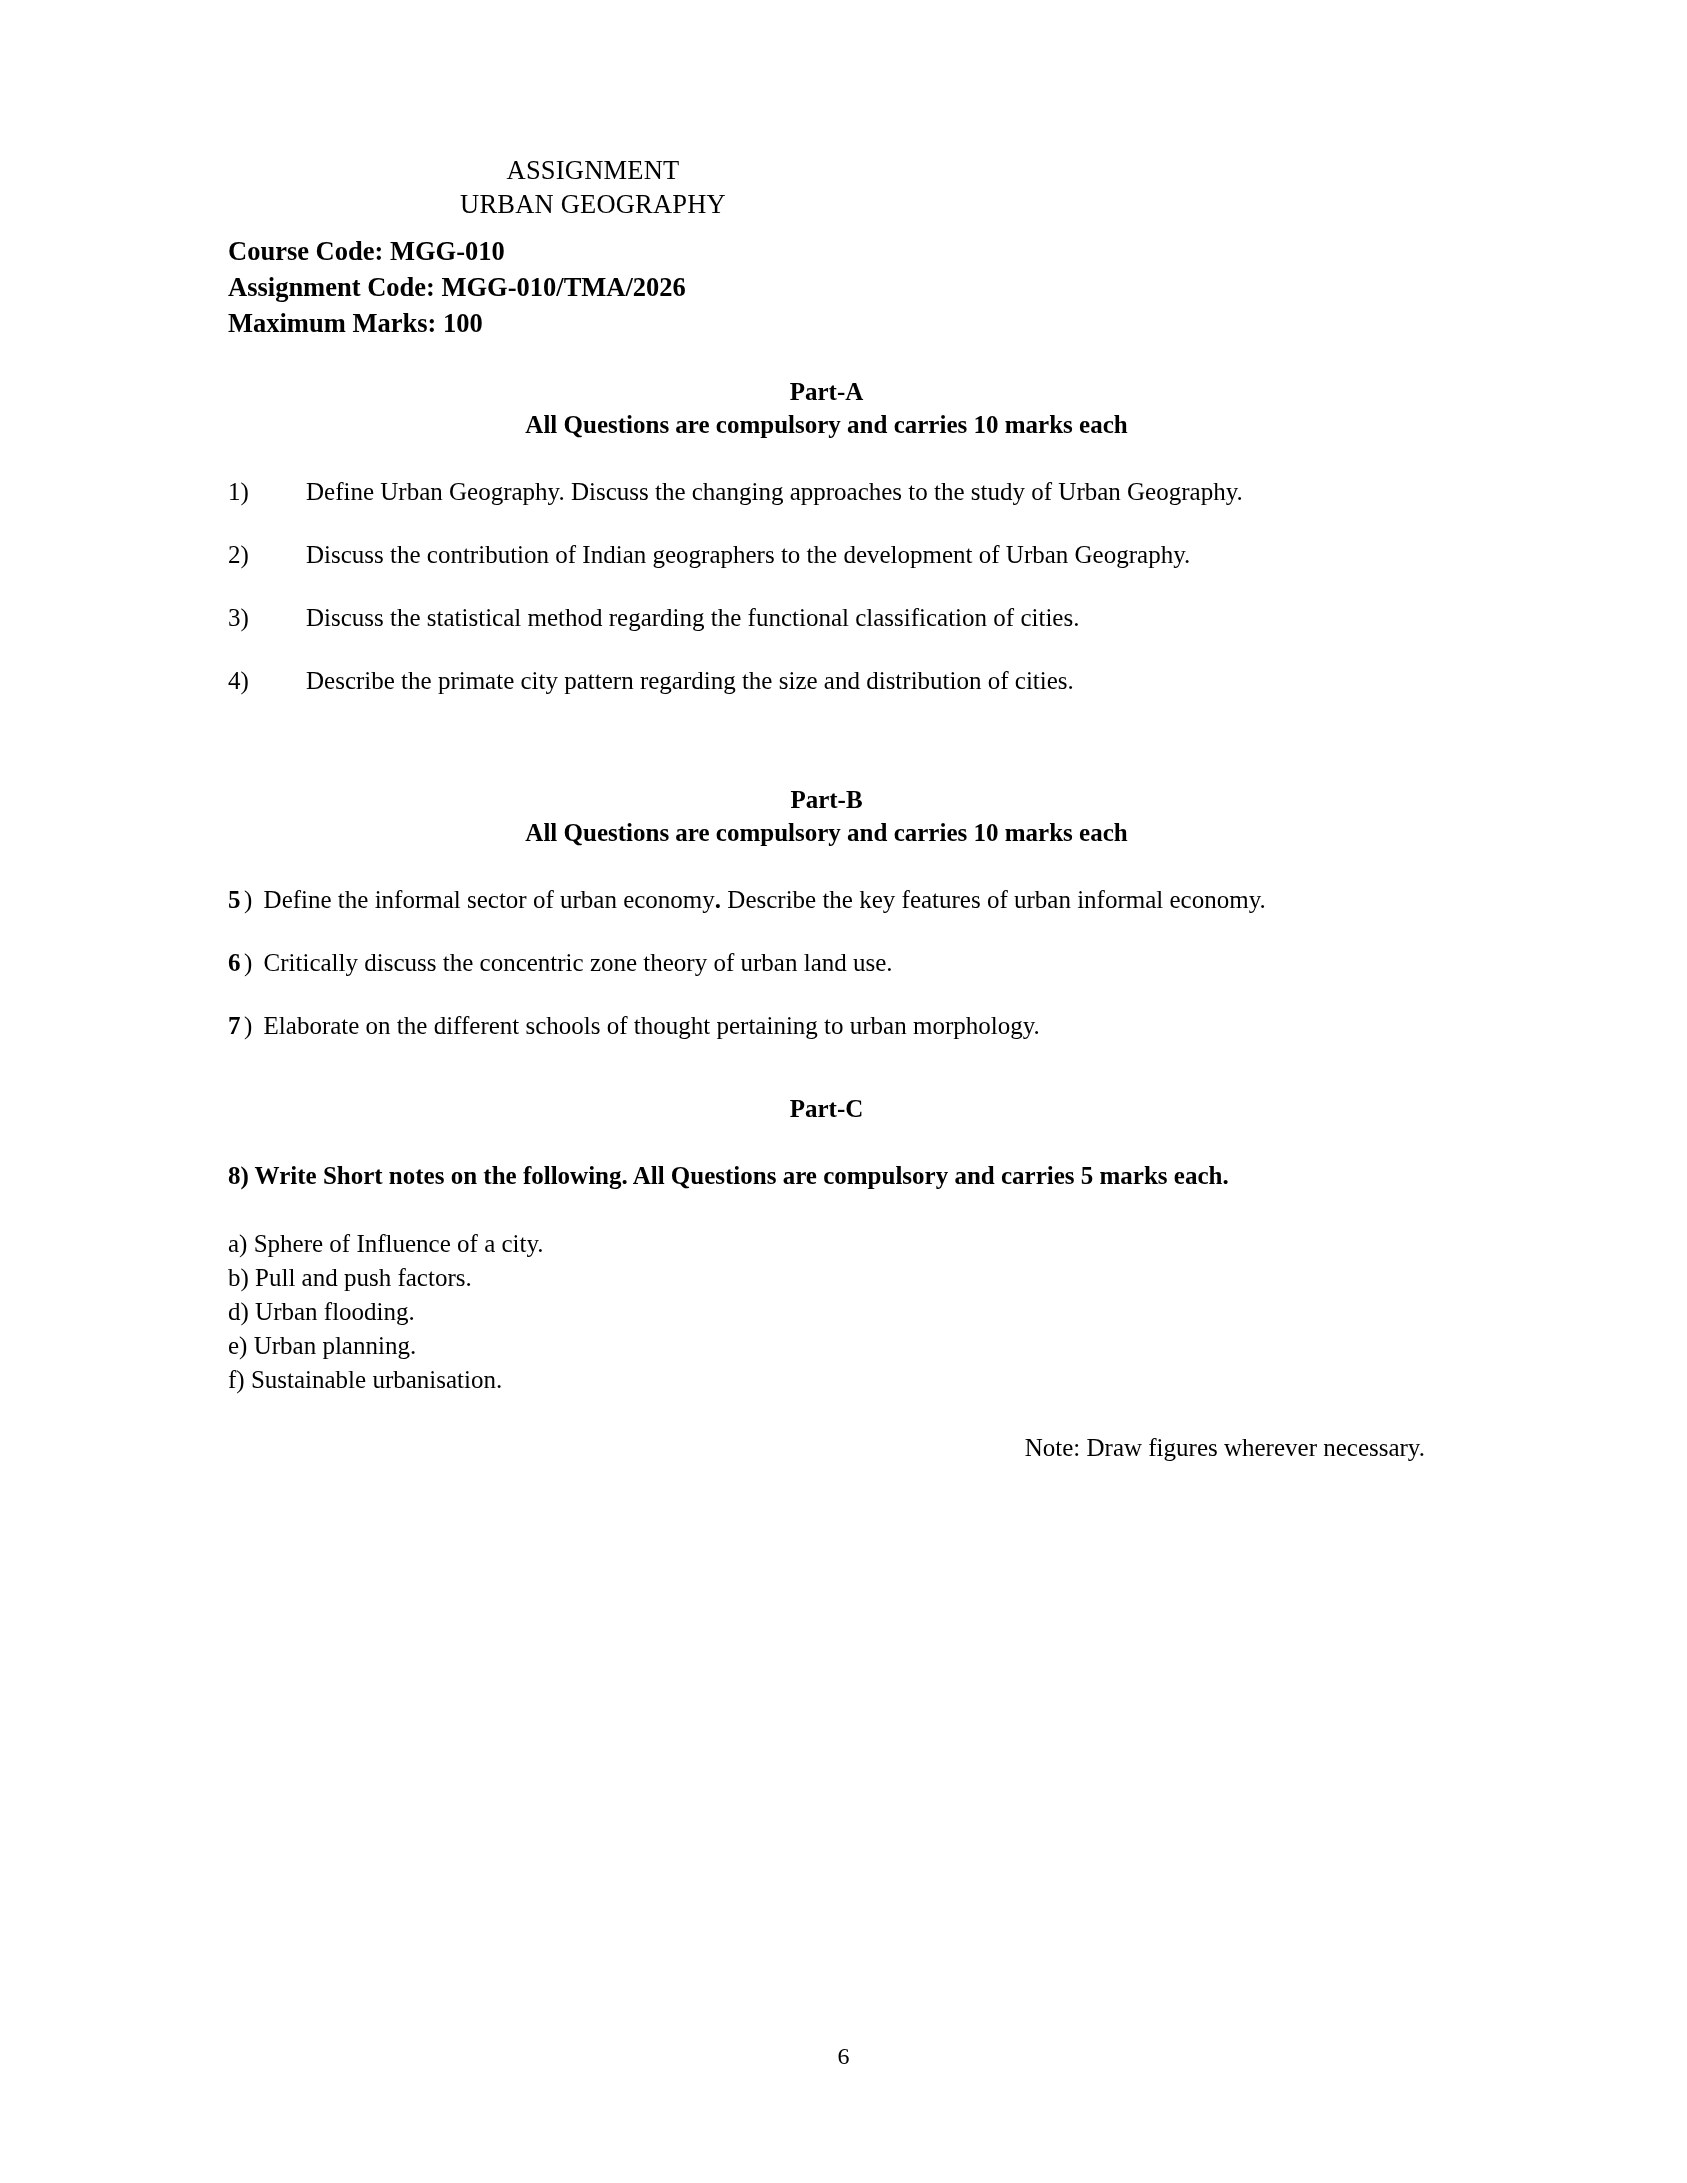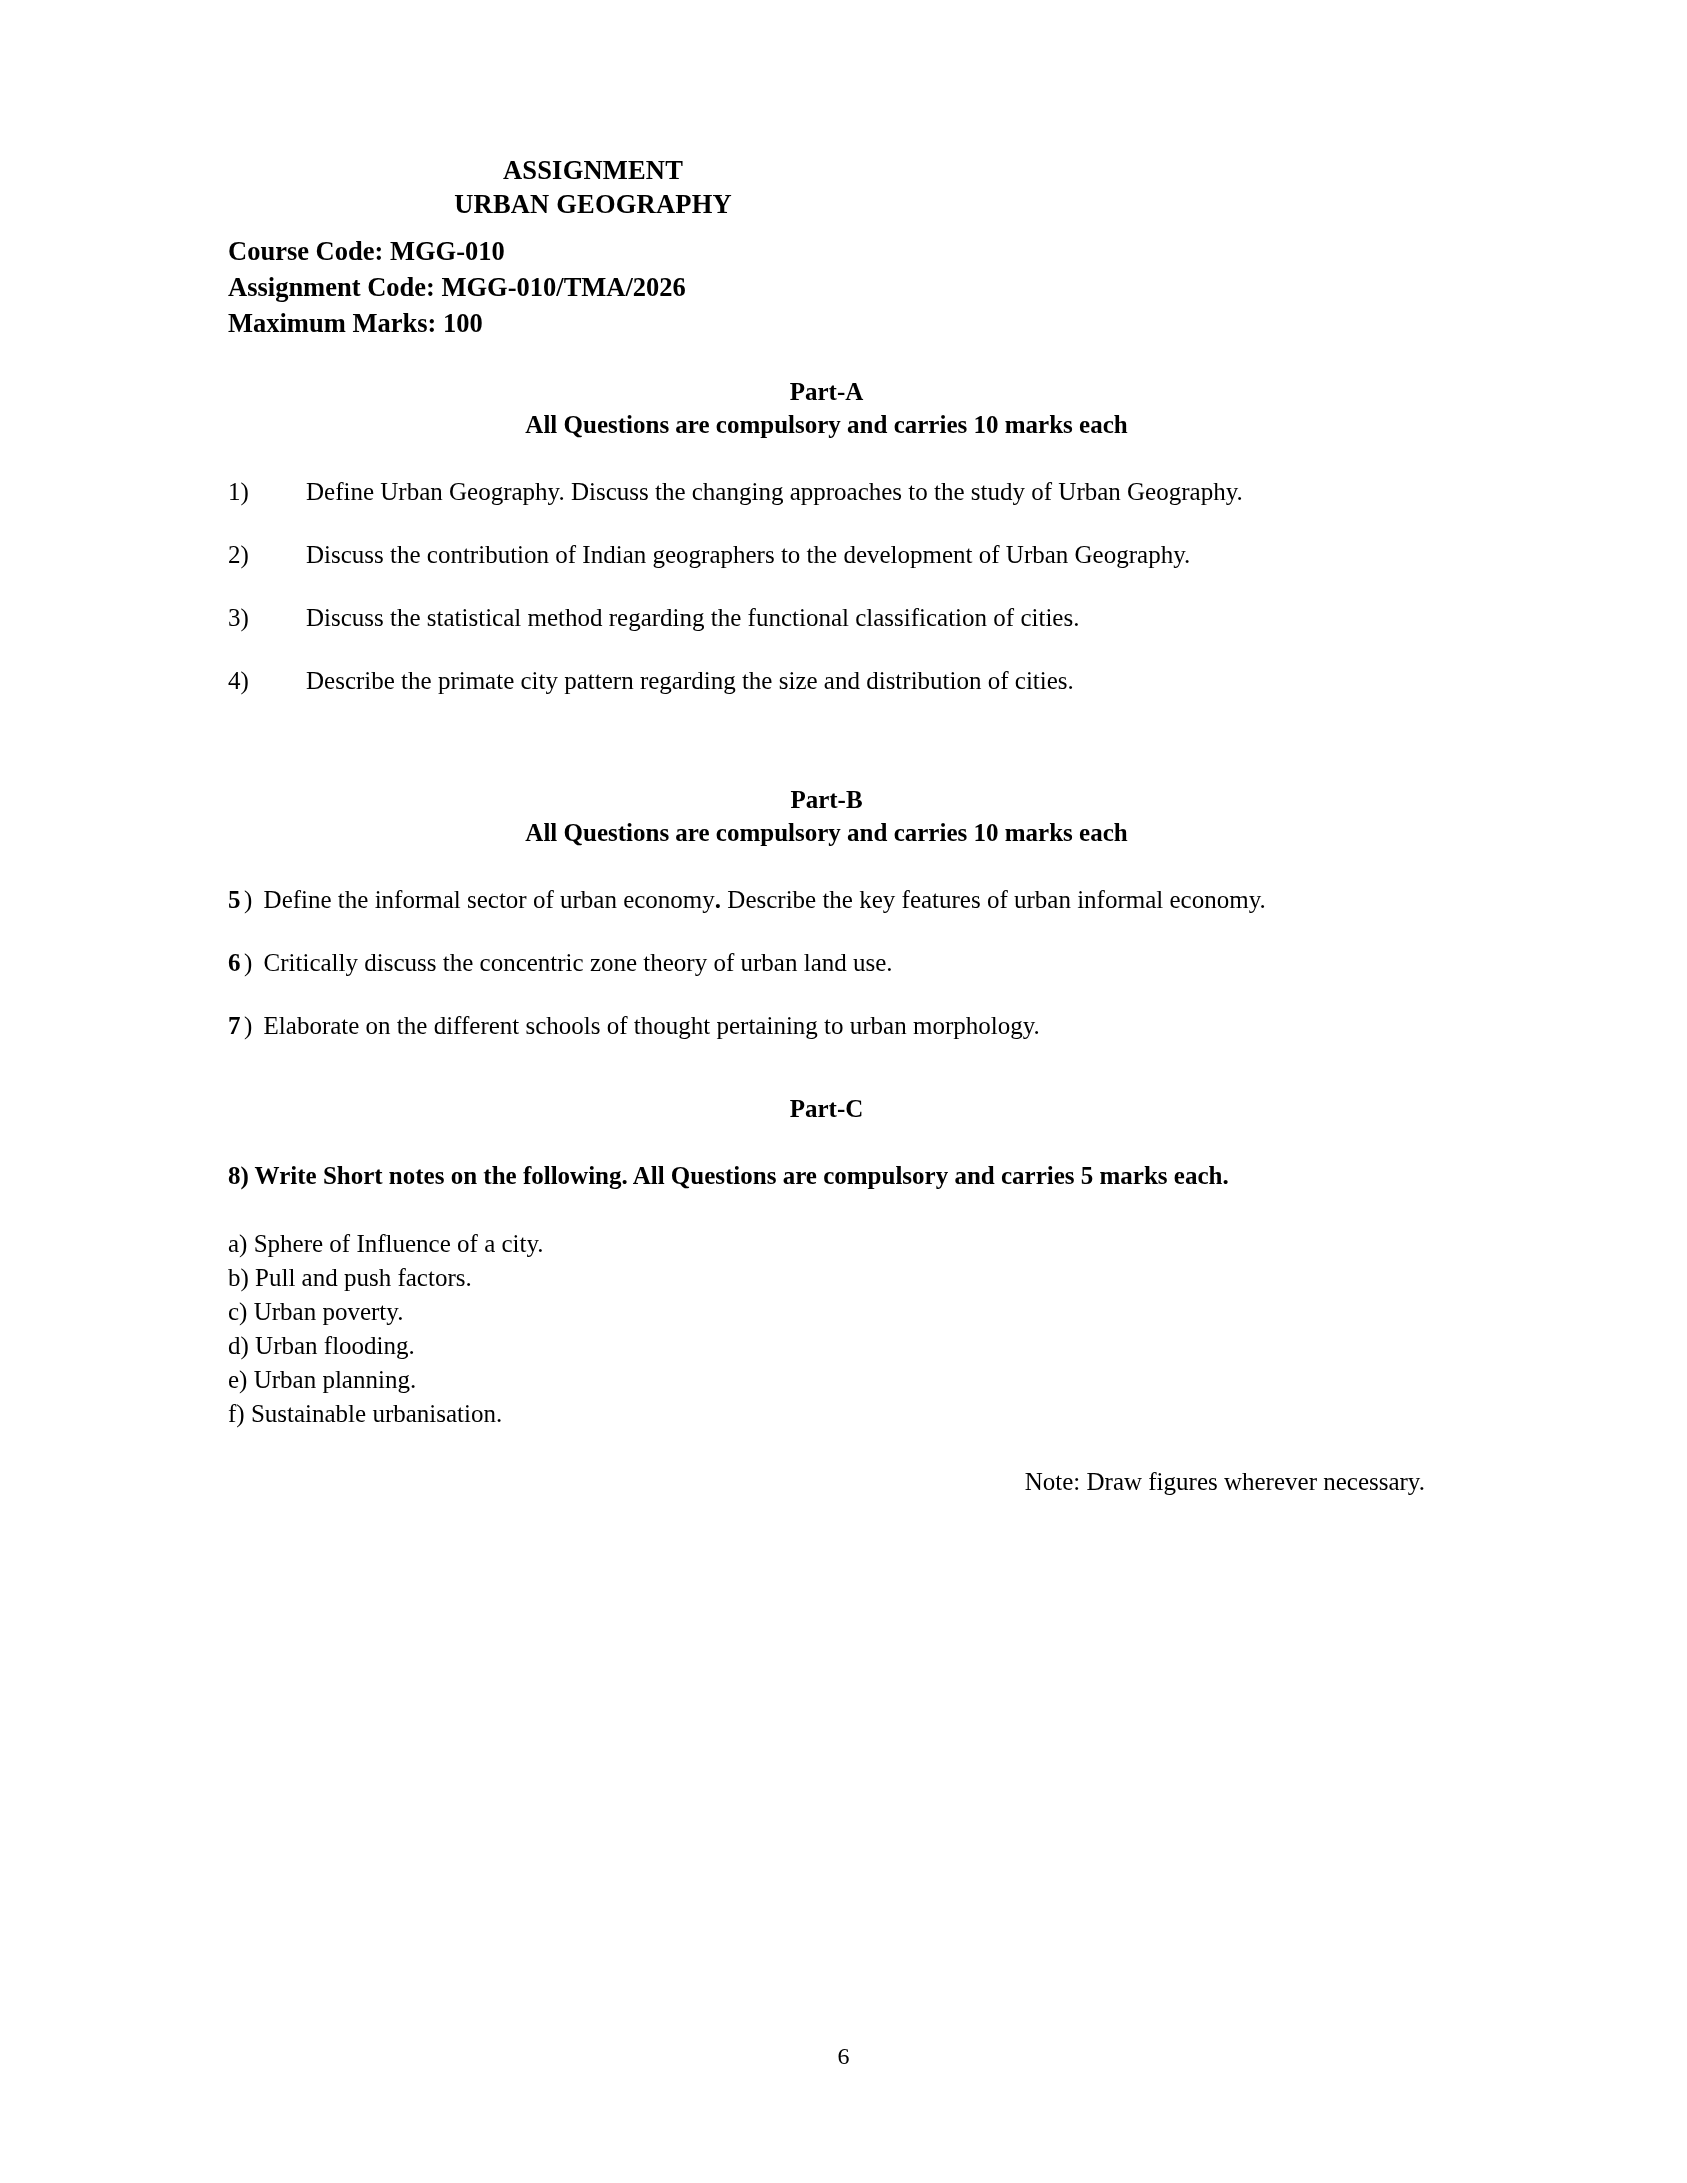--- a/index.html
+++ b/index.html
@@ -27,21 +27,21 @@
     top: 153px;
     width: 1197px;
   }
 
   
   .title-block {
     width: 1197px;
   }
   .title-line {
     font-size: 26.5px;
-    font-weight: bold;
+    font-weight: normal;
     line-height: 34px;
     text-align: center;
     margin-left: -6.6px;
     width: 1197px;
     letter-spacing: 0.2px;
   }
   
   .title-line.inner {
     width: 730px;
     margin-left: 0;
@@ -242,21 +242,20 @@
 
     <div class="spacer-md"></div>
 
     <div class="q-c-prompt">8) Write Short notes on the following. All Questions are compulsory and carries 5 marks each.</div>
 
     <div class="spacer-md"></div>
 
     <ul class="sub-list">
       <li class="sub-item">a) Sphere of Influence of a city.</li>
       <li class="sub-item">b) Pull and push factors.</li>
-      <li class="sub-item">c) Urban poverty.</li>
       <li class="sub-item">d) Urban flooding.</li>
       <li class="sub-item">e) Urban planning.</li>
       <li class="sub-item">f) Sustainable urbanisation.</li>
     </ul>
 
     <div class="spacer-md"></div>
 
     <div class="note-line">Note: Draw figures wherever necessary.</div>
 
   </div>

